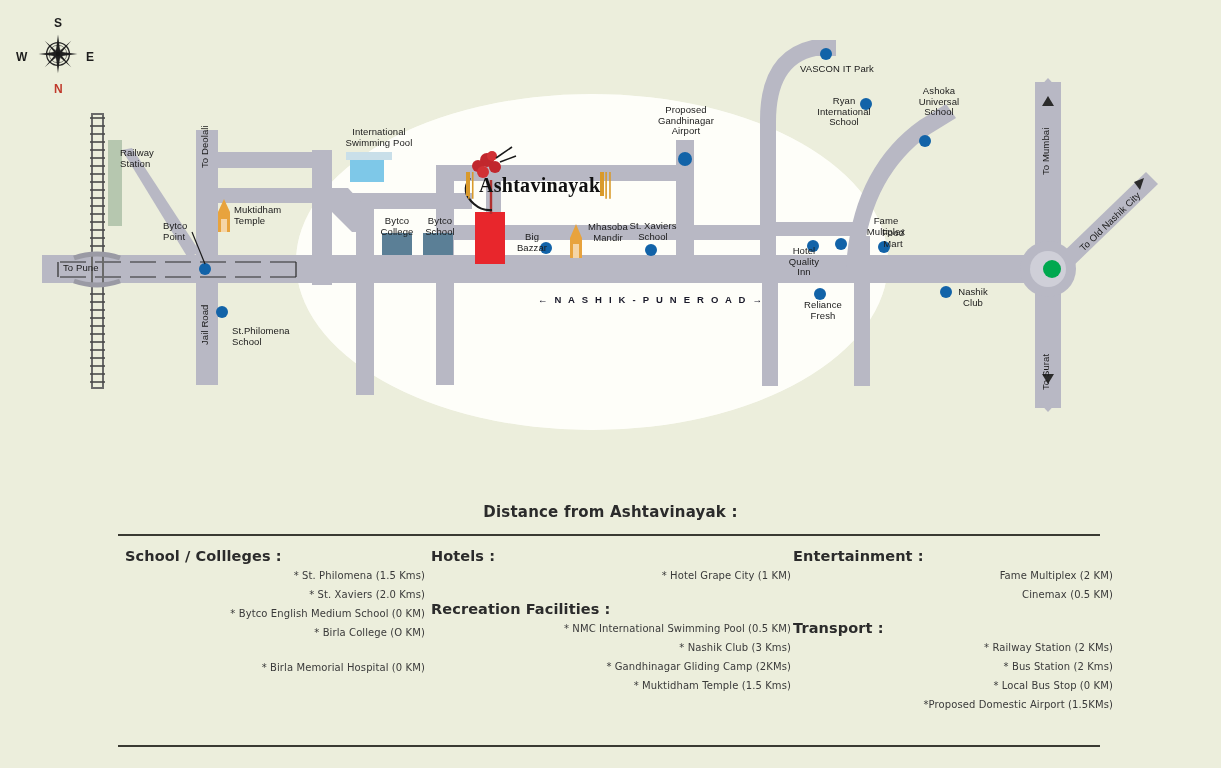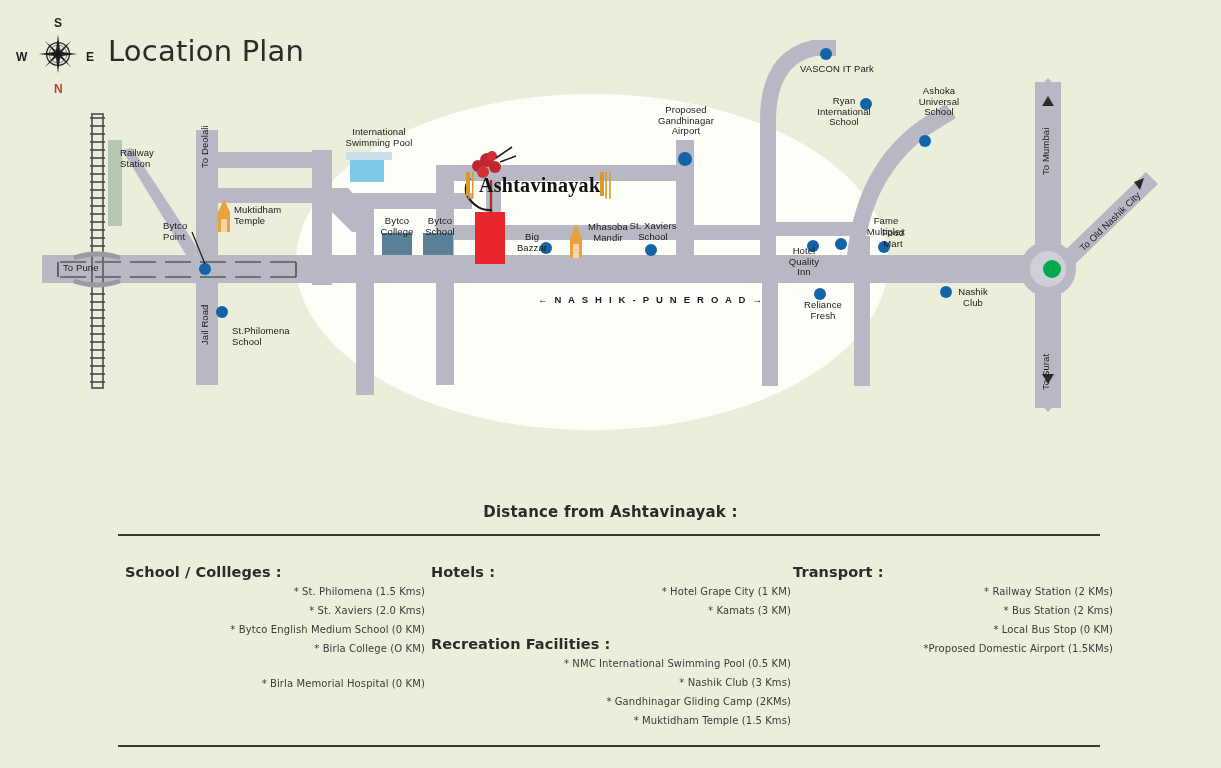--- a/index.html
+++ b/index.html
@@ -64,21 +64,21 @@
   .rule.top{top:534px;}
   .rule.bot{top:745px;}
 
   .distance-title{
     position:absolute;left:0;right:0;top:503px;
     text-align:center;font-size:15px;font-weight:bold;color:#2b2b2b;
     font-family:"DejaVu Sans", sans-serif;letter-spacing:.2px;
   }
 
   .cols{position:absolute;left:118px;top:548px;width:1000px;}
-  .col{position:absolute;top:16px;}
+  .col{position:absolute;top:0;}
   .col.c1{left:7px;width:300px;}
   .col.c2{left:313px;width:360px;}
   .col.c3{left:675px;width:320px;}
 
   .grp{margin-bottom:16px;}
   .grp h4{
     margin:0 0 2px 0;font-size:14.5px;font-weight:bold;color:#2b2b2b;
     font-family:"DejaVu Sans", sans-serif;letter-spacing:.1px;
   }
   .grp .li{
@@ -109,21 +109,20 @@
         <polygon points="80,80 52,55 56,51"></polygon>
       </g>
       <circle cx="50" cy="50" r="5" fill="#161616"></circle>
     </svg>
     <span class="lbl s">S</span>
     <span class="lbl w">W</span>
     <span class="lbl e">E</span>
     <span class="lbl n">N</span>
   </div>
 
-  <div class="title">Location Plan</div>
 
   <svg id="map" viewBox="0 0 1221 490">
 
     <ellipse cx="592" cy="262" rx="296" ry="168" fill="#fdfdf6"></ellipse>
     <ellipse cx="592" cy="262" rx="296" ry="168" fill="#fffffb" opacity=".6"></ellipse>
 
     <g fill="#b8b8c4">
 
       <rect x="42" y="255" width="1020" height="28"></rect>
 
@@ -356,33 +355,37 @@
       </div>
       <div class="grp">
         <div class="li">* Birla Memorial Hospital (0 KM)</div>
       </div>
     </div>
 
     <div class="col c2">
       <div class="grp">
         <h4>Hotels :</h4>
         <div class="li">* Hotel Grape City (1 KM)</div>
-        <div class="li">* Kamats (3 KM)</div>
       </div>
       <div class="grp">
         <h4>Recreation Facilities :</h4>
         <div class="li">* NMC International Swimming Pool (0.5 KM)</div>
         <div class="li">* Nashik Club (3 Kms)</div>
         <div class="li">* Gandhinagar Gliding Camp (2KMs)</div>
         <div class="li">* Muktidham Temple (1.5 Kms)</div>
       </div>
     </div>
 
     <div class="col c3">
       <div class="grp">
+        <h4>Entertainment :</h4>
+        <div class="li">Fame Multiplex (2 KM)</div>
+        <div class="li">Cinemax (0.5 KM)</div>
+      </div>
+      <div class="grp">
         <h4>Transport :</h4>
         <div class="li">* Railway Station (2 KMs)</div>
         <div class="li">* Bus Station (2 Kms)</div>
         <div class="li">* Local Bus Stop (0 KM)</div>
         <div class="li">*Proposed Domestic Airport (1.5KMs)</div>
       </div>
     </div>
 
   </div>
 </div>

